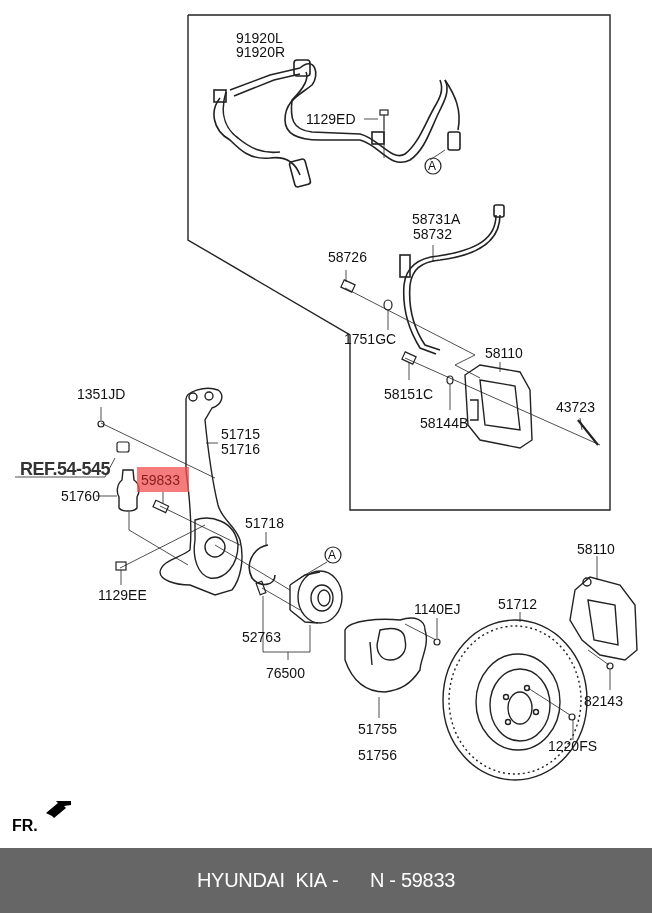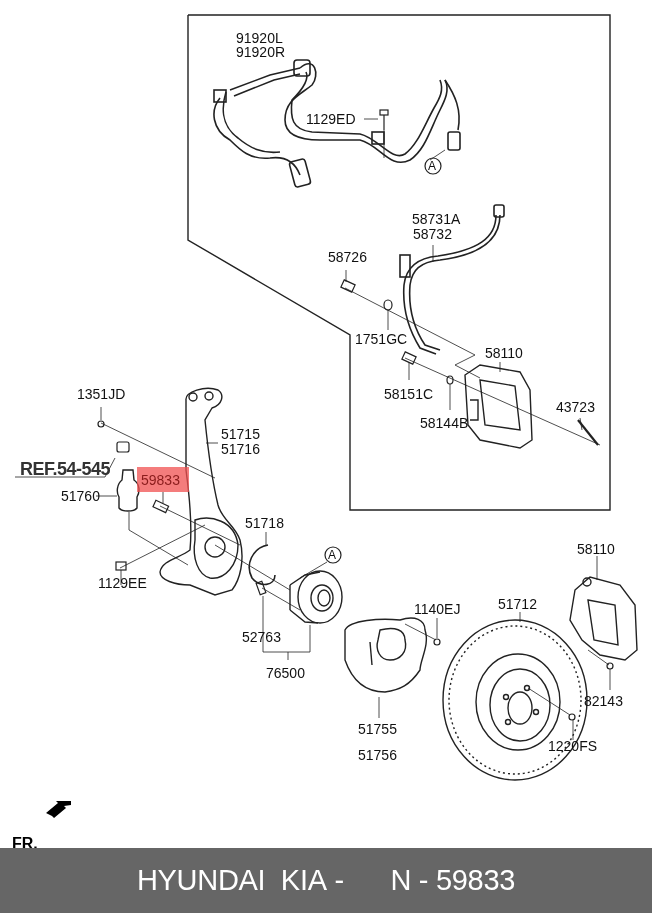--- a/index.html
+++ b/index.html
@@ -2,23 +2,23 @@
 <html><head>
 <meta charset="utf-8">
 <style>
   html,body{margin:0;padding:0;background:#fff;}
   body{width:652px;height:913px;position:relative;overflow:hidden;font-family:"Liberation Sans",sans-serif;}
   #diagram{position:absolute;left:0;top:0;width:652px;height:848px;}
   .lbl{position:absolute;font-size:14px;color:#111;line-height:15px;white-space:nowrap;font-family:"Liberation Sans",sans-serif;}
   .hl{position:absolute;left:137px;top:467px;width:52px;height:25px;background:rgba(240,80,80,0.75);}
   .hl-text{position:absolute;left:141px;top:472px;font-size:14px;color:#8a1c1c;font-family:"Liberation Sans",sans-serif;}
   .ref{position:absolute;left:20px;top:459px;font-size:18px;font-weight:bold;color:#333;letter-spacing:-0.5px;}
-  .fr{position:absolute;left:12px;top:817px;font-size:16px;font-weight:bold;color:#000;margin-top:18px;}
+  .fr{position:absolute;left:12px;top:817px;font-size:16px;font-weight:bold;color:#000;}
   .footer{position:absolute;left:0;top:848px;width:652px;height:65px;background:#666666;color:#fff;
-          font-size:29px;display:flex;align-items:center;justify-content:center;font-family:"Liberation Sans",sans-serif;letter-spacing:-0.3px;}
+          font-size:20px;display:flex;align-items:center;justify-content:center;font-family:"Liberation Sans",sans-serif;letter-spacing:-0.3px;}
   .footer span{white-space:pre;}
 </style>
 </head>
 <body>
 
 <div id="diagram">
   <svg width="652" height="848" viewBox="0 0 652 848" xmlns="http://www.w3.org/2000/svg" style="position:absolute;left:0;top:0">
     <g fill="none" stroke="#222" stroke-width="1.2">
 
       <polyline points="188,15 610,15 610,510 350,510 350,335 188,240 188,15" stroke-width="1.4"></polyline>
@@ -165,35 +165,35 @@
     <polygon points="46,813 58,803 56,801 71,801 71,805 64,806 66,808 54,818 52,816" fill="#000"></polygon>
   </svg>
 
   <div class="lbl" style="left:236px;top:31px">91920L</div>
   <div class="lbl" style="left:236px;top:45px">91920R</div>
   <div class="lbl" style="left:306px;top:112px">1129ED</div>
   <div class="lbl" style="left:428px;top:159px;font-size:12px">A</div>
   <div class="lbl" style="left:412px;top:212px">58731A</div>
   <div class="lbl" style="left:413px;top:227px">58732</div>
   <div class="lbl" style="left:328px;top:250px">58726</div>
-  <div class="lbl" style="left:355px;top:332px">1751GC</div>
+  <div class="lbl" style="left:344px;top:332px">1751GC</div>
   <div class="lbl" style="left:485px;top:346px">58110</div>
   <div class="lbl" style="left:384px;top:387px">58151C</div>
   <div class="lbl" style="left:420px;top:416px">58144B</div>
   <div class="lbl" style="left:556px;top:400px">43723</div>
   <div class="lbl" style="left:77px;top:387px">1351JD</div>
   <div class="lbl" style="left:221px;top:427px">51715</div>
   <div class="lbl" style="left:221px;top:442px">51716</div>
   <div class="ref">REF.54-545</div>
   <div class="lbl" style="left:61px;top:489px">51760</div>
   <div class="hl"></div>
   <div class="hl-text">59833</div>
   <div class="lbl" style="left:245px;top:516px">51718</div>
   <div class="lbl" style="left:328px;top:548px;font-size:12px">A</div>
-  <div class="lbl" style="left:98px;top:576px">1129EE</div>
+  <div class="lbl" style="left:98px;top:588px">1129EE</div>
   <div class="lbl" style="left:242px;top:630px">52763</div>
   <div class="lbl" style="left:266px;top:666px">76500</div>
   <div class="lbl" style="left:414px;top:602px">1140EJ</div>
   <div class="lbl" style="left:358px;top:722px">51755</div>
   <div class="lbl" style="left:358px;top:748px">51756</div>
   <div class="lbl" style="left:498px;top:597px">51712</div>
   <div class="lbl" style="left:577px;top:542px">58110</div>
   <div class="lbl" style="left:584px;top:694px">82143</div>
   <div class="lbl" style="left:548px;top:739px">1220FS</div>
 

